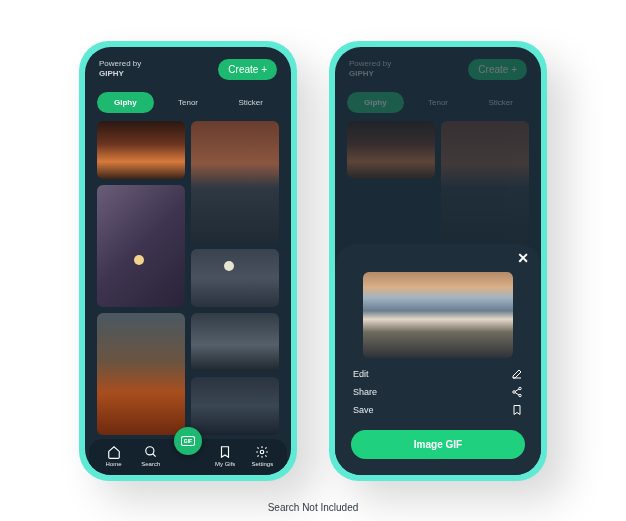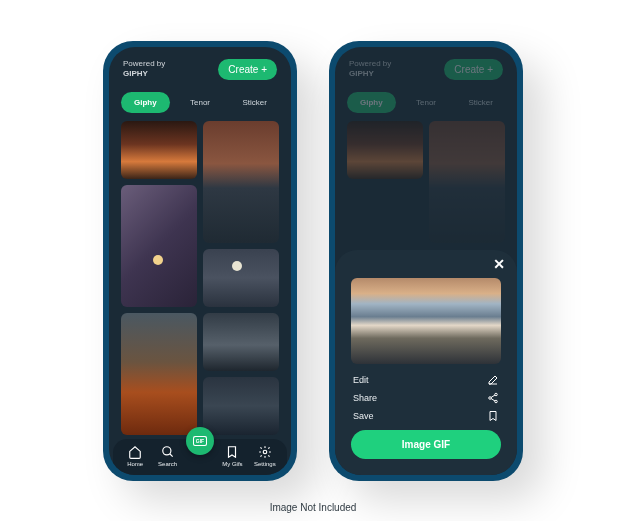--- a/index.html
+++ b/index.html
@@ -8,23 +8,23 @@
     height: 521px;
     background: #ffffff;
     font-family: -apple-system, BlinkMacSystemFont, "Segoe UI", Arial, sans-serif;
     display: flex;
     align-items: center;
     justify-content: center;
     gap: 32px;
     position: relative;
   }
   .phone {
-    width: 194px;
+    width: 218px;
     height: 440px;
-    background: #0c4a6e;
+    background: #5eead4;
     border-radius: 30px;
     position: relative;
     overflow: hidden;
     box-shadow: 20px 20px 40px rgba(0,0,0,0.15);
     display: flex;
     flex-direction: column;
   }
   .phone-inner {
     position: absolute;
     inset: 6px;
@@ -158,21 +158,21 @@
     font-weight: 700;
     cursor: pointer;
   }
   .sheet-img {
     margin: 18px auto 10px;
     width: 150px;
     height: 86px;
     border-radius: 6px;
     background: linear-gradient(#b58a6a 0%,#d9b088 18%,#a1b4c4 30%,#6a7e90 45%,#e4d8c8 55%,#6e6a5e 70%,#2e3238 100%);
   }
-  .sheet-rows { display:flex;flex-direction:column;gap:6px;margin: 2px 2px 8px;}
+  .sheet-rows { display:flex;flex-direction:column;gap:6px;margin: 2px 2px 14px;}
   .sheet-row {
     display:flex;justify-content:space-between;align-items:center;
     color:#eaeef1;font-size:9px;
   }
   .copy-btn {
     width: 100%;
     background: #1fd07e;
     color: #fff;
     font-size: 10px;
     font-weight: 600;
@@ -319,13 +319,13 @@
             <svg width="12" height="12" viewBox="0 0 24 24" fill="none" stroke="#fff" stroke-width="2">
               <path d="M6 3h12v18l-6-4-6 4z"></path>
             </svg>
           </span>
       </div>
     </div>
     <button class="copy-btn">Image GIF</button>
   </div>
 </div>
 
-<div class="footnote">Image Not Included</div>
+<div class="footnote">Search Not Included</div>
 
 </body></html>

